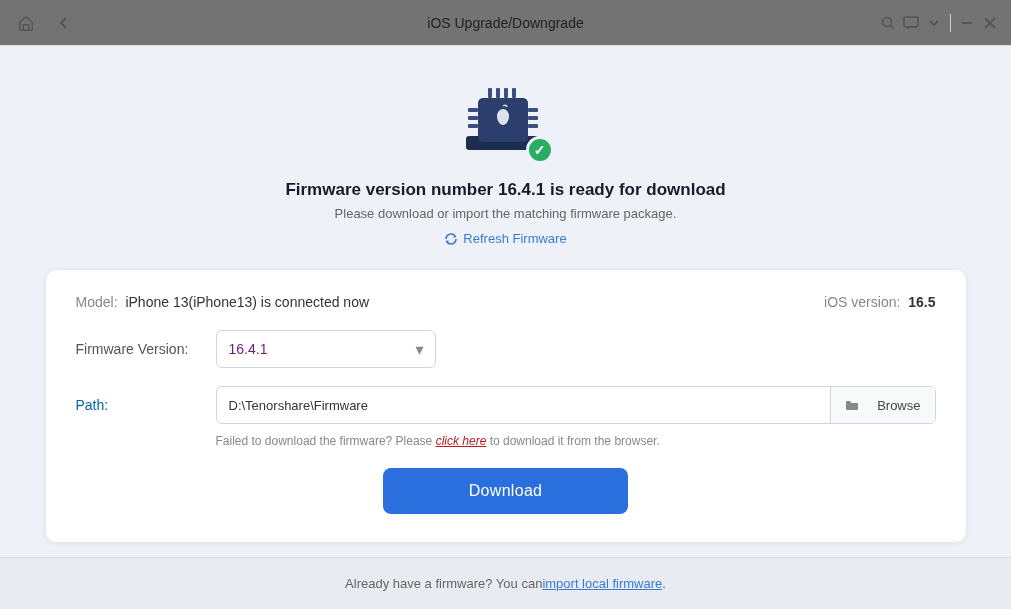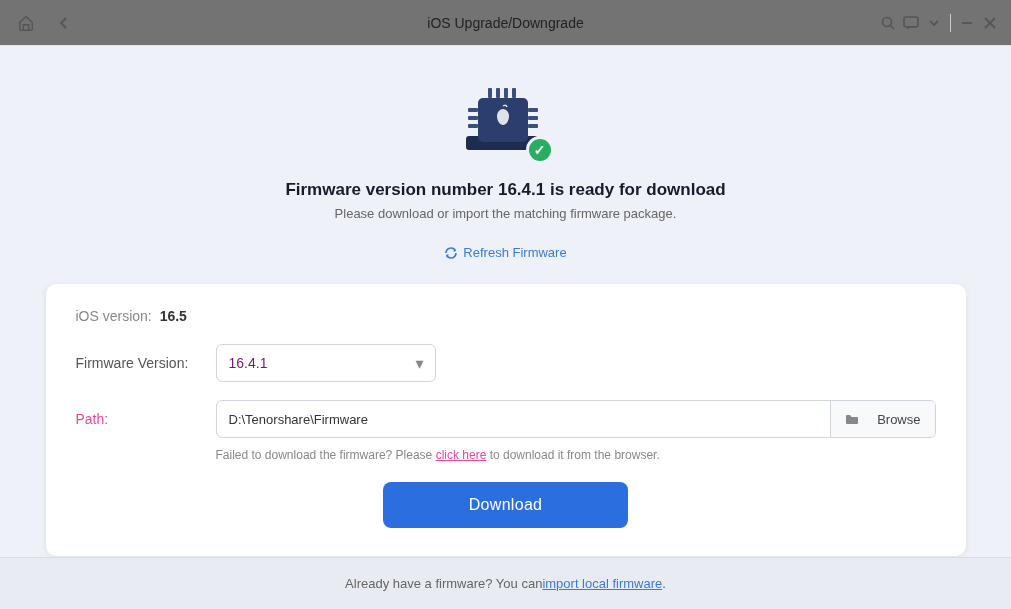--- a/index.html
+++ b/index.html
@@ -118,21 +118,21 @@
       font-size: 17px;
       font-weight: 700;
       color: #1a1a2e;
       margin-bottom: 6px;
       text-align: center;
     }
 
     .hero-subtitle {
       font-size: 13px;
       color: #666;
-      margin-bottom: 24px;
+      margin-bottom: 10px;
     }
 
     .refresh-link {
       display: flex;
       align-items: center;
       gap: 5px;
       color: #3a7bd5;
       font-size: 13px;
       cursor: pointer;
       text-decoration: none;
@@ -221,21 +221,21 @@
     }
 
     .path-row {
       display: flex;
       align-items: center;
       margin-bottom: 10px;
     }
 
     .path-label {
       font-size: 14px;
-      color: #ec4899;
+      color: #0369a1;
       width: 140px;
       flex-shrink: 0;
     }
 
     .path-input-wrap {
       flex: 1;
       border: 1px solid #d0d4dc;
       border-radius: 6px;
       height: 38px;
       display: flex;
@@ -266,23 +266,24 @@
     }
 
     .fail-note {
       font-size: 12px;
       color: #888;
       margin-left: 140px;
       margin-bottom: 20px;
     }
 
     .fail-note a {
-      color: #ec4899;
+      color: #b91c1c;
       text-decoration: underline;
       cursor: pointer;
+      font-style: italic;
     }
 
     .download-btn {
       display: block;
       margin: 0 auto;
       width: 245px;
       height: 46px;
       background: #2b6fde;
       color: white;
       font-size: 16px;
@@ -411,20 +412,24 @@
         <polyline points="11,3 11.5,5.5 9,5.5" fill="#3a7bd5" stroke="none"></polyline>
         <polyline points="3,11 2.5,8.5 5,8.5" fill="#3a7bd5" stroke="none"></polyline>
       </svg>
       <span>Refresh Firmware</span>
     </a>
   </div>
 
   <div class="card">
 
     <div class="card-row-top">
+      <div class="model-info">
+        <span class="label">Model:</span>
+        <span>iPhone 13(iPhone13) is connected now</span>
+      </div>
       <div class="ios-info">
         <span class="label">iOS version:</span>
         <span class="value">16.5</span>
       </div>
     </div>
 
     <div class="firmware-row">
       <div class="firmware-label">Firmware Version:</div>
       <div class="firmware-select-wrap">
         <select>

